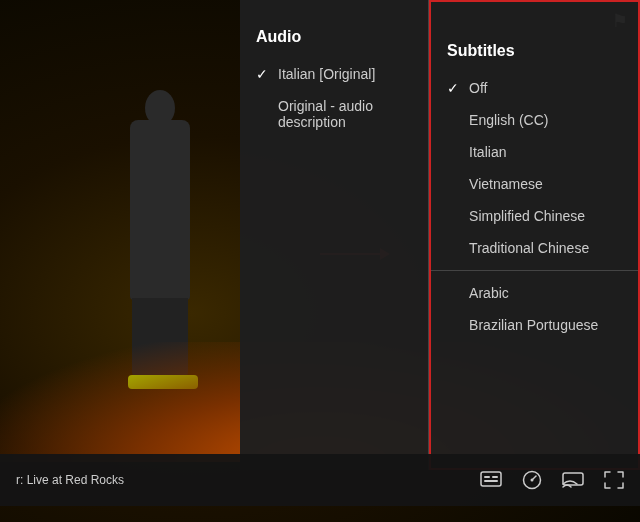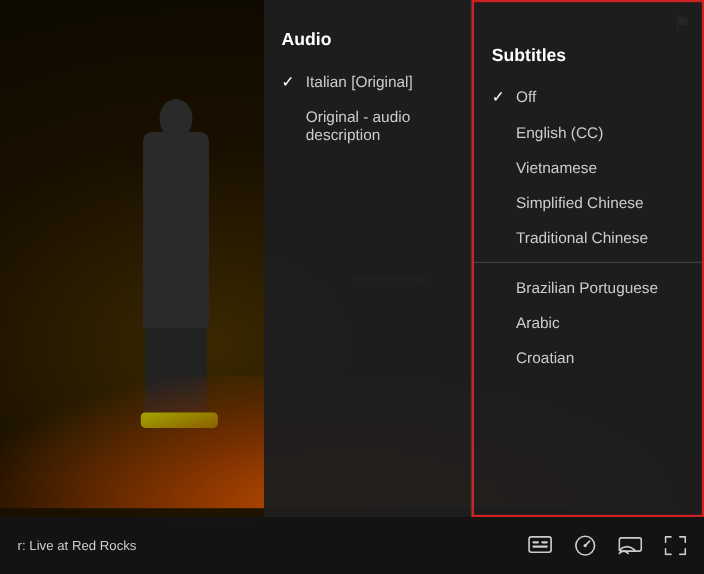--- a/index.html
+++ b/index.html
@@ -104,21 +104,21 @@
       width: 0;
       height: 0;
       border-top: 6px solid transparent;
       border-bottom: 6px solid transparent;
       border-left: 10px solid #cc2222;
     }
 
     
     #bottom-bar {
       position: absolute;
-      bottom: 0;
+      bottom: 16px;
       left: 0;
       right: 0;
       height: 52px;
       background: rgba(20, 20, 20, 0.95);
       display: flex;
       align-items: center;
       padding: 0 16px;
       gap: 24px;
     }
 
@@ -265,44 +265,44 @@
     <div class="menu-item selected">
       <span class="check-mark">✓</span>
       <span>Off</span>
     </div>
     <div class="menu-item">
       <span class="check-mark">✓</span>
       <span>English (CC)</span>
     </div>
     <div class="menu-item">
       <span class="check-mark">✓</span>
+      <span>Italian</span>
+    </div>
+    <div class="menu-item">
+      <span class="check-mark">✓</span>
       <span>Vietnamese</span>
     </div>
     <div class="menu-item">
       <span class="check-mark">✓</span>
       <span>Simplified Chinese</span>
     </div>
     <div class="menu-item">
       <span class="check-mark">✓</span>
       <span>Traditional Chinese</span>
     </div>
 
     <div class="subtitle-divider"></div>
 
     <div class="menu-item">
       <span class="check-mark">✓</span>
+      <span>Arabic</span>
+    </div>
+    <div class="menu-item">
+      <span class="check-mark">✓</span>
       <span>Brazilian Portuguese</span>
-    </div>
-    <div class="menu-item">
-      <span class="check-mark">✓</span>
-      <span>Arabic</span>
-    </div>
-    <div class="menu-item">
-      <span class="check-mark">✓</span>
-      <span>Croatian</span>
     </div>
   </div>
 
 </div>
 
 <div id="bottom-bar">
   <span class="bottom-label">r: Live at Red Rocks</span>
   <div class="bottom-icons">
 
     <div class="bottom-icon">

